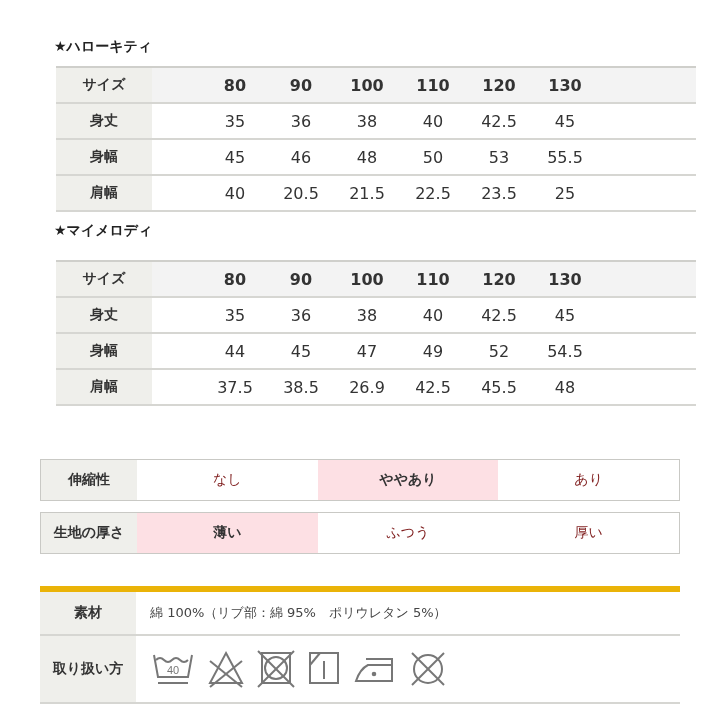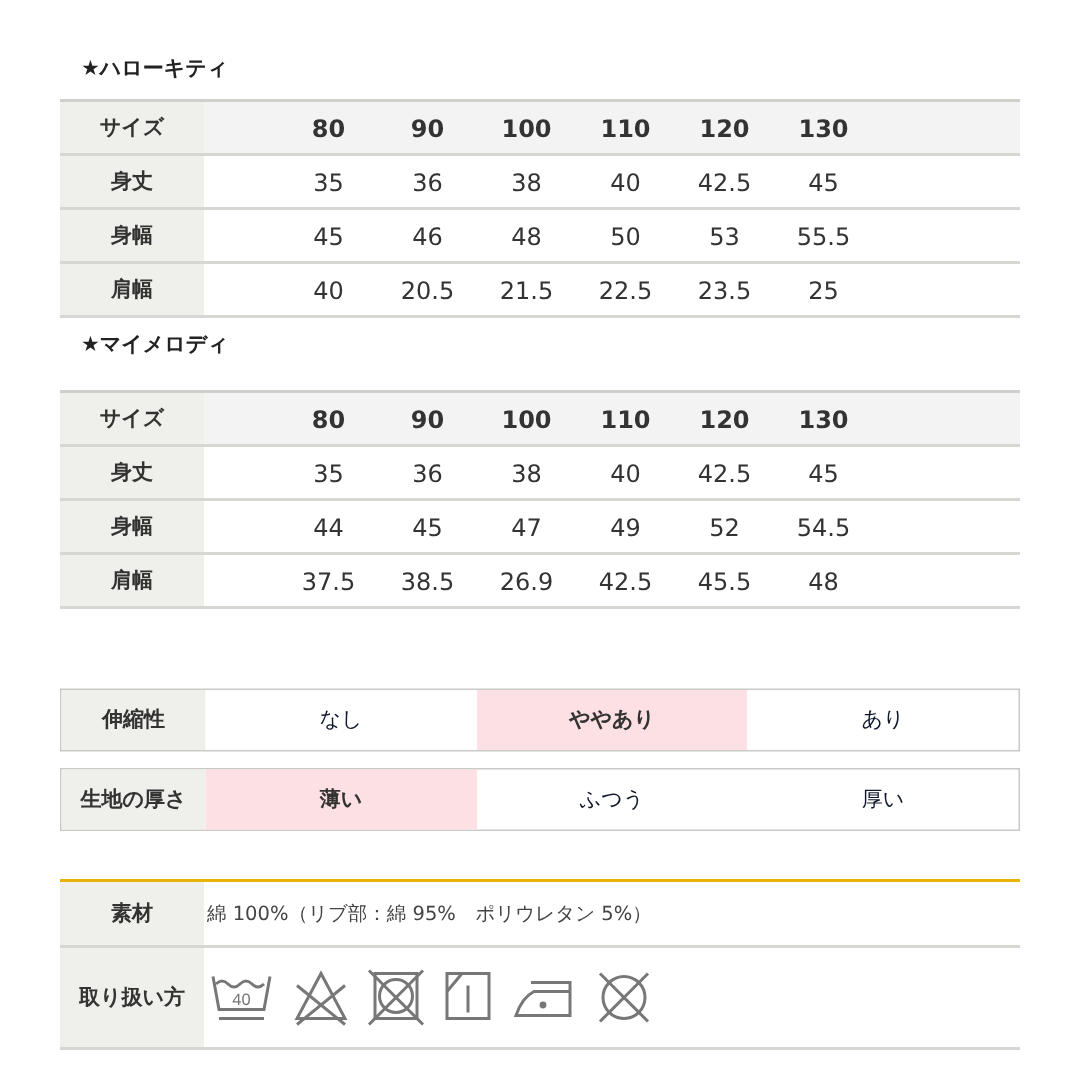--- a/index.html
+++ b/index.html
@@ -1,34 +1,34 @@
 <!DOCTYPE html>
 <html><head>
 <meta charset="utf-8">
 <style>
   html,body{margin:0;padding:0;background:#fff;}
   body{width:720px;height:720px;position:relative;font-family:"DejaVu Sans",sans-serif;color:#333;overflow:hidden;}
   .wrap{position:absolute;left:40px;top:24px;width:640px;}
   .title{height:40px;background:#efefeb;text-align:center;line-height:40px;font-size:17px;font-weight:bold;color:#333;}
   .section-label{height:42px;line-height:44px;font-size:14px;font-weight:bold;padding-left:14px;color:#222;}
-  table.size{width:640px;border-collapse:collapse;border-top:2px solid #cfcfcb;}
+  table.size{width:640px;border-collapse:collapse;border-top:2px solid #cfcfcb;margin-left:16px;}
   table.size td{height:34px;border-bottom:2px solid #d6d6d2;font-size:16px;text-align:center;padding:0;}
   table.size td.lab{width:96px;background:#efefeb;font-size:14px;font-weight:bold;color:#333;}
   table.size tr.head td{background:#f3f3f3;font-weight:bold;}
   table.size tr.head td.lab{background:#efefeb;}
   table.size td.v{width:66px;}
   table.size td.pad{width:auto;}
   .attr{position:absolute;left:40px;width:638px;height:40px;border:1px solid #c9c9c5;display:flex;}
   .attr .lab{width:96px;background:#efefeb;font-size:14px;font-weight:bold;display:flex;align-items:center;justify-content:center;color:#333;}
-  .attr .opt{flex:1;display:flex;align-items:center;justify-content:center;font-size:14px;color:#0f172a;}
+  .attr .opt{flex:1;display:flex;align-items:center;justify-content:center;font-size:14px;color:#7f1d1d;}
   .attr .opt.sel{background:#fde0e4;color:#333;font-weight:bold;}
-  .info{position:absolute;left:40px;top:586px;width:640px;border-top:2px solid #eab308;}
+  .info{position:absolute;left:40px;top:586px;width:640px;border-top:6px solid #eab308;}
   .info .row{display:flex;border-bottom:2px solid #d6d6d2;}
   .info .lab{width:96px;background:#efefeb;font-size:14px;font-weight:bold;display:flex;align-items:center;justify-content:center;color:#333;}
-  .info .val{flex:1;padding-left:2px;font-size:13px;display:flex;align-items:center;color:#444;}
+  .info .val{flex:1;padding-left:14px;font-size:13px;display:flex;align-items:center;color:#444;}
   .icons{display:flex;gap:10px;align-items:center;}
   .icons svg{display:block;}
 </style>
 </head>
 <body>
 
 <div class="wrap">
 
   <div class="section-label">★ハローキティ</div>
   <table class="size">

